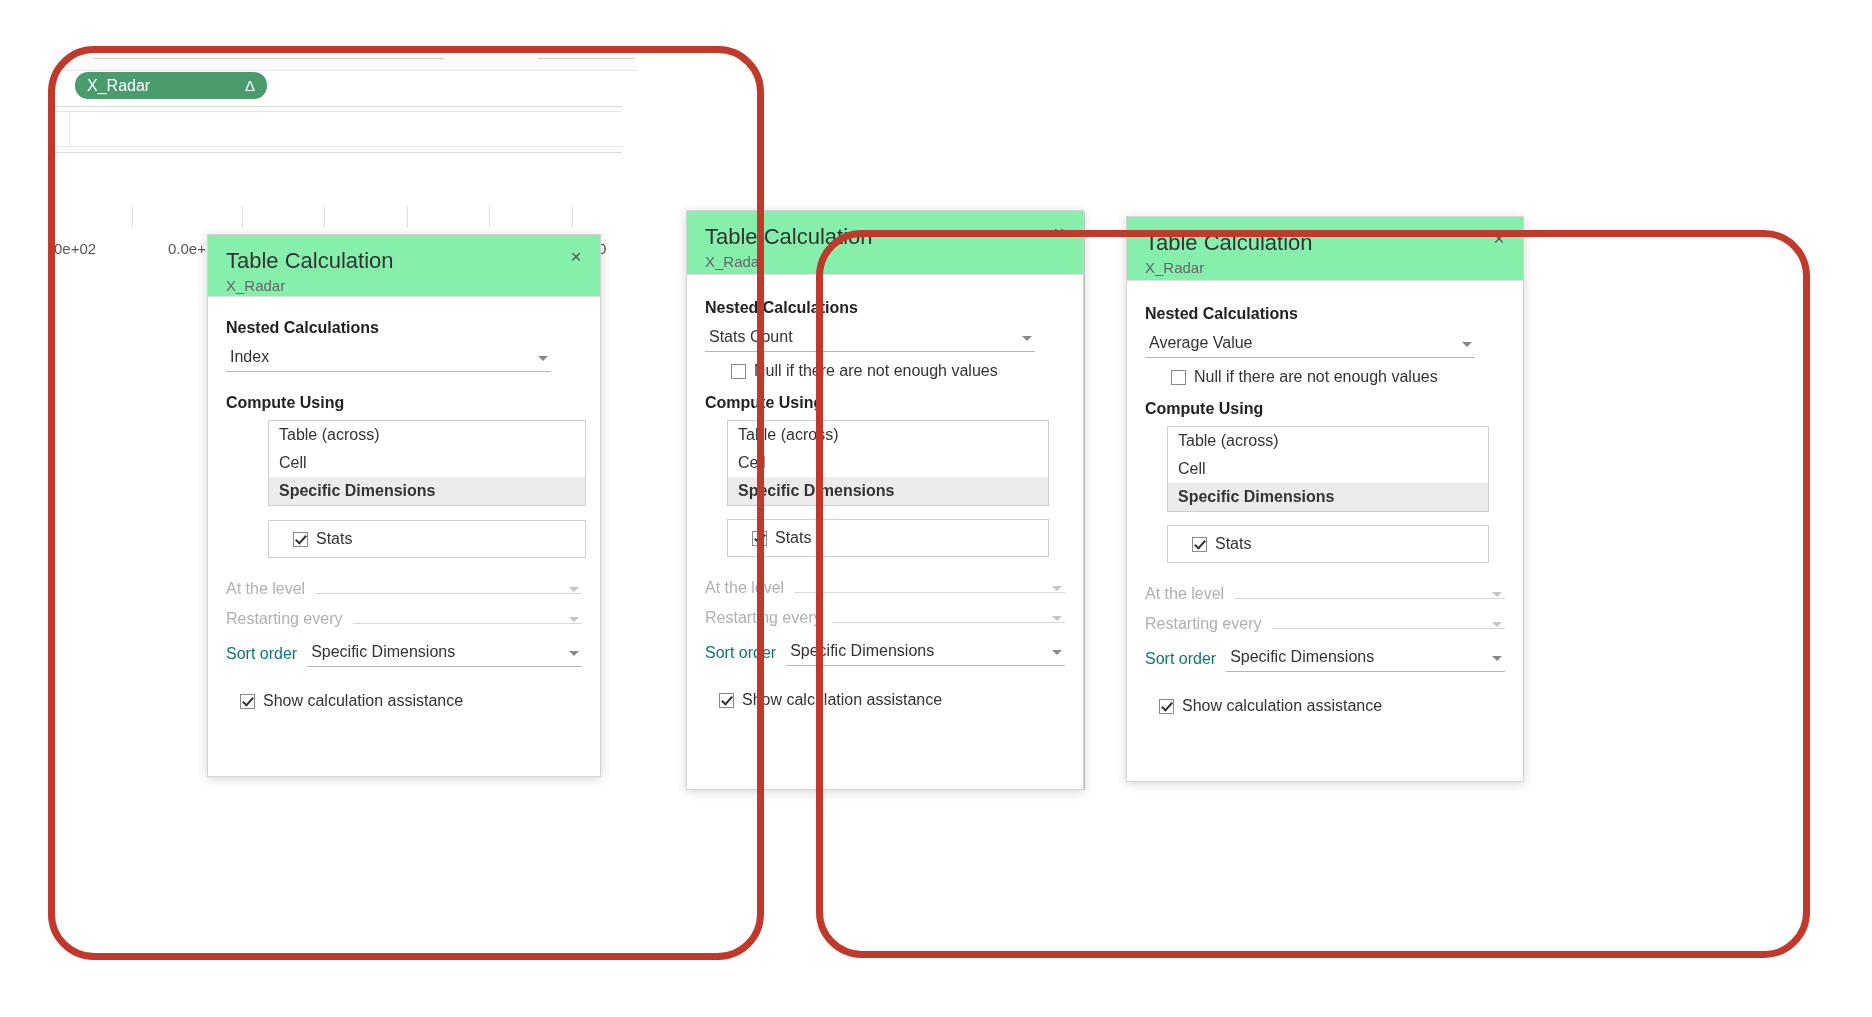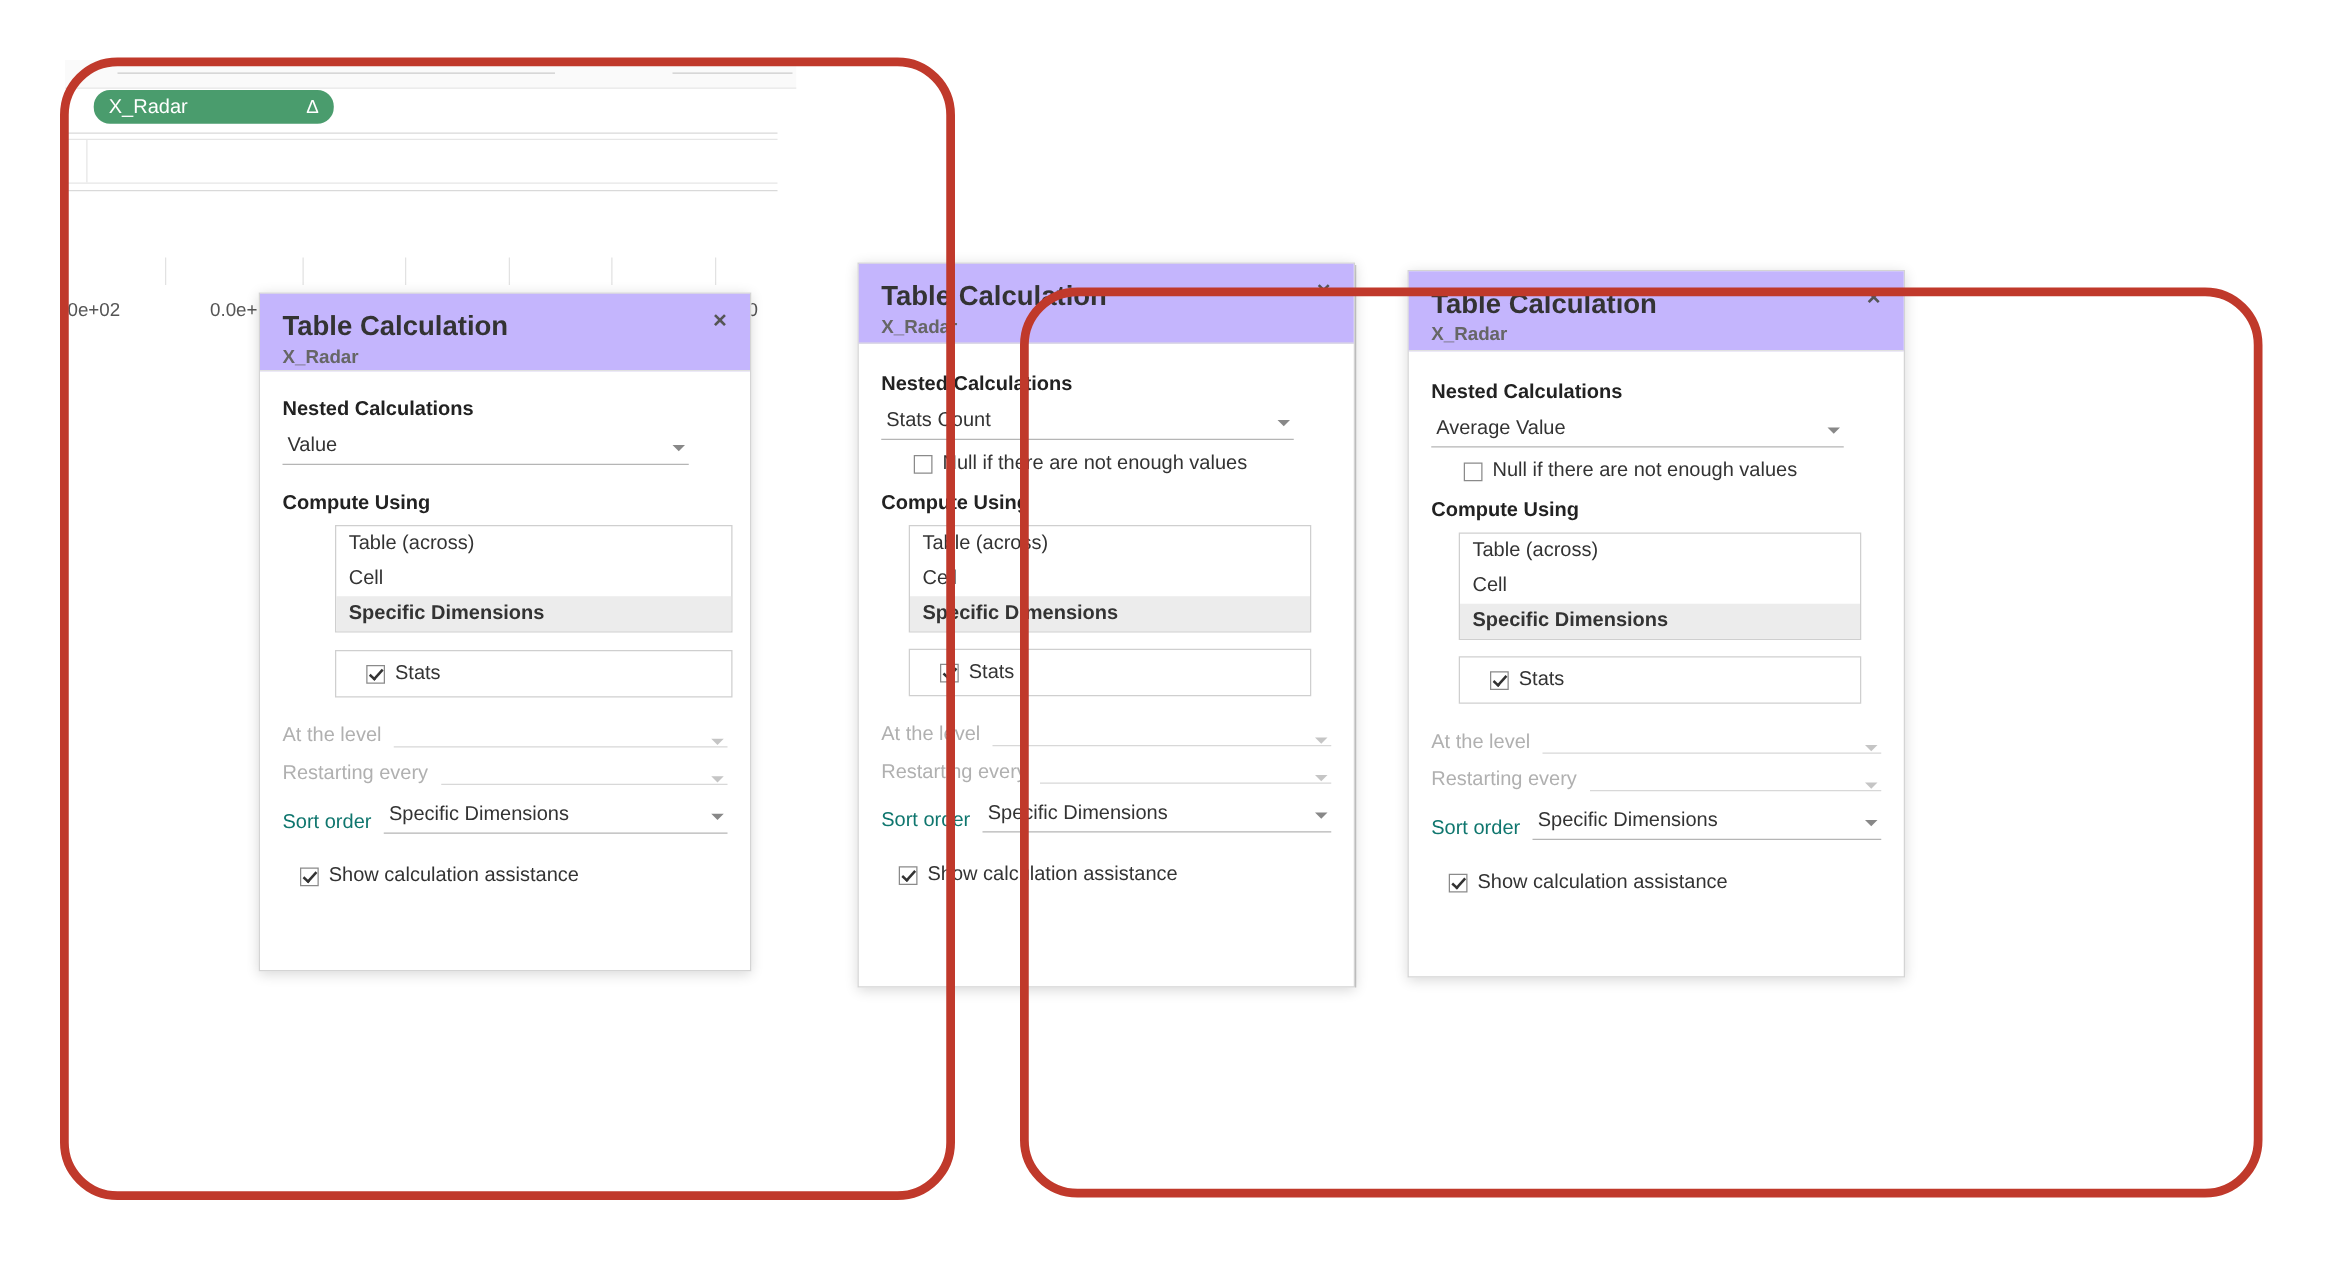--- a/index.html
+++ b/index.html
@@ -31,26 +31,25 @@
   .dialog {
     position: absolute;
     background: #ffffff;
     border: 1px solid #d4d4d4;
     box-shadow: 0 2px 10px rgba(0,0,0,0.16);
     box-sizing: border-box;
     color: #333333;
   }
 
   .dlg-header {
-    background: #c4b5fd;
+    background: #86efac;
     border-bottom: 1px solid #e0e0e0;
     position: relative;
     padding: 14px 18px 12px 18px;
     box-sizing: border-box;
-    font-weight: bold;
   }
   .dlg-title {
     font-size: 22px;
     color: #333333;
     line-height: 1.12;
   }
   .dlg-subtitle {
     font-size: 15px;
     color: #666666;
     margin-top: 3px;
@@ -157,21 +156,21 @@
 
   .dims-box {
     border: 1px solid #cfcfcf;
     background: #ffffff;
     box-sizing: border-box;
     padding: 9px 10px;
   }
 
   .field-row {
     display: flex;
-    align-items: flex-end;
+    align-items: center;
     gap: 10px;
     margin-top: 10px;
   }
   .field-row .fl {
     font-size: 16px;
     color: #0f766e;
     white-space: nowrap;
   }
   .field-row .fl.disabled { color: #b0b0b0; }
   .field-row .ctrl { flex: 1 1 auto; }
@@ -285,21 +284,21 @@
   <div class="dialog" style="left:207px; top:234px; width:394px; height:543px;">
     <div class="dlg-header" style="height:62px;">
       <div class="dlg-title">Table Calculation</div>
       <div class="dlg-subtitle">X_Radar</div>
       <div class="dlg-close">×</div>
     </div>
     <div class="dlg-body" style="padding-top:22px;">
 
       <div class="section-label">Nested Calculations</div>
       <div class="underline-select" style="width:325px;">
-        <span>Value</span>
+        <span>Index</span>
         <span class="caret"></span>
       </div>
 
       <div class="section-label" style="margin-top:22px;">Compute Using</div>
 
       <div class="listbox" style="width:318px; margin-left:42px;">
         <div class="opt">Table (across)</div>
         <div class="opt">Cell</div>
         <div class="opt selected">Specific Dimensions</div>
       </div>

